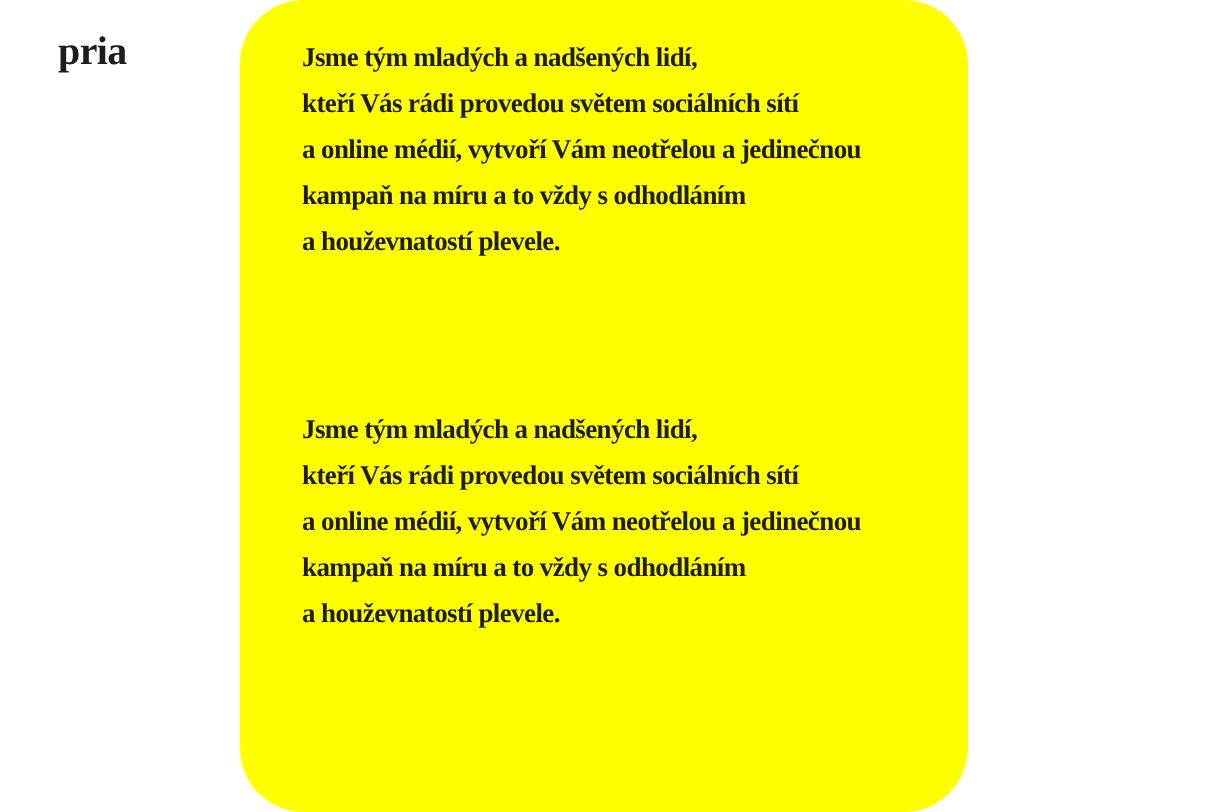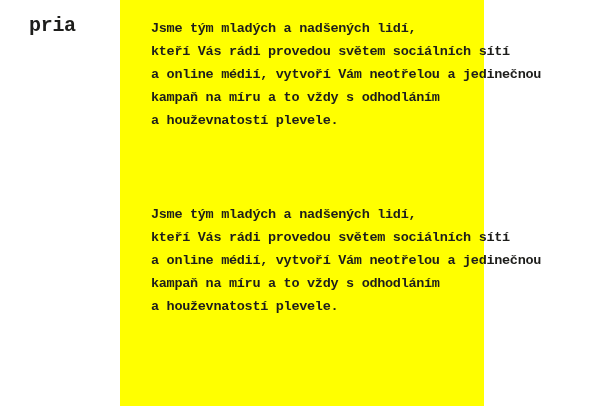--- a/index.html
+++ b/index.html
@@ -3,39 +3,40 @@
 <meta charset="utf-8">
 <style>
   * { margin: 0; padding: 0; box-sizing: border-box; }
   html, body { background: #ffffff; }
   .canvas {
     position: relative;
     width: 606px;
     height: 406px;
     background: var(--bg, #ffffff);
     overflow: hidden;
-    font-family: Liberation Mono, monospace;
+    font-family: Liberation Serif, serif;
   }
   .logo {
     position: absolute;
     left: 29px;
     top: 16px;
     font-size: 20px;
     font-weight: 700;
     letter-spacing: -0.3px;
     color: var(--ink, #1d1d1b);
     line-height: 1;
   }
   .yellow-panel {
     position: absolute;
     left: 120px;
     top: 0;
     width: 364px;
     height: 406px;
     background: var(--panel, #ffff00);
+    border-radius: 32px;
   }
   .paragraph {
     position: absolute;
     left: 31px;
     right: 8px;
     color: var(--ink, #1d1d1b);
     font-size: 13.5px;
     font-weight: 700;
     letter-spacing: -0.3px;
   }

